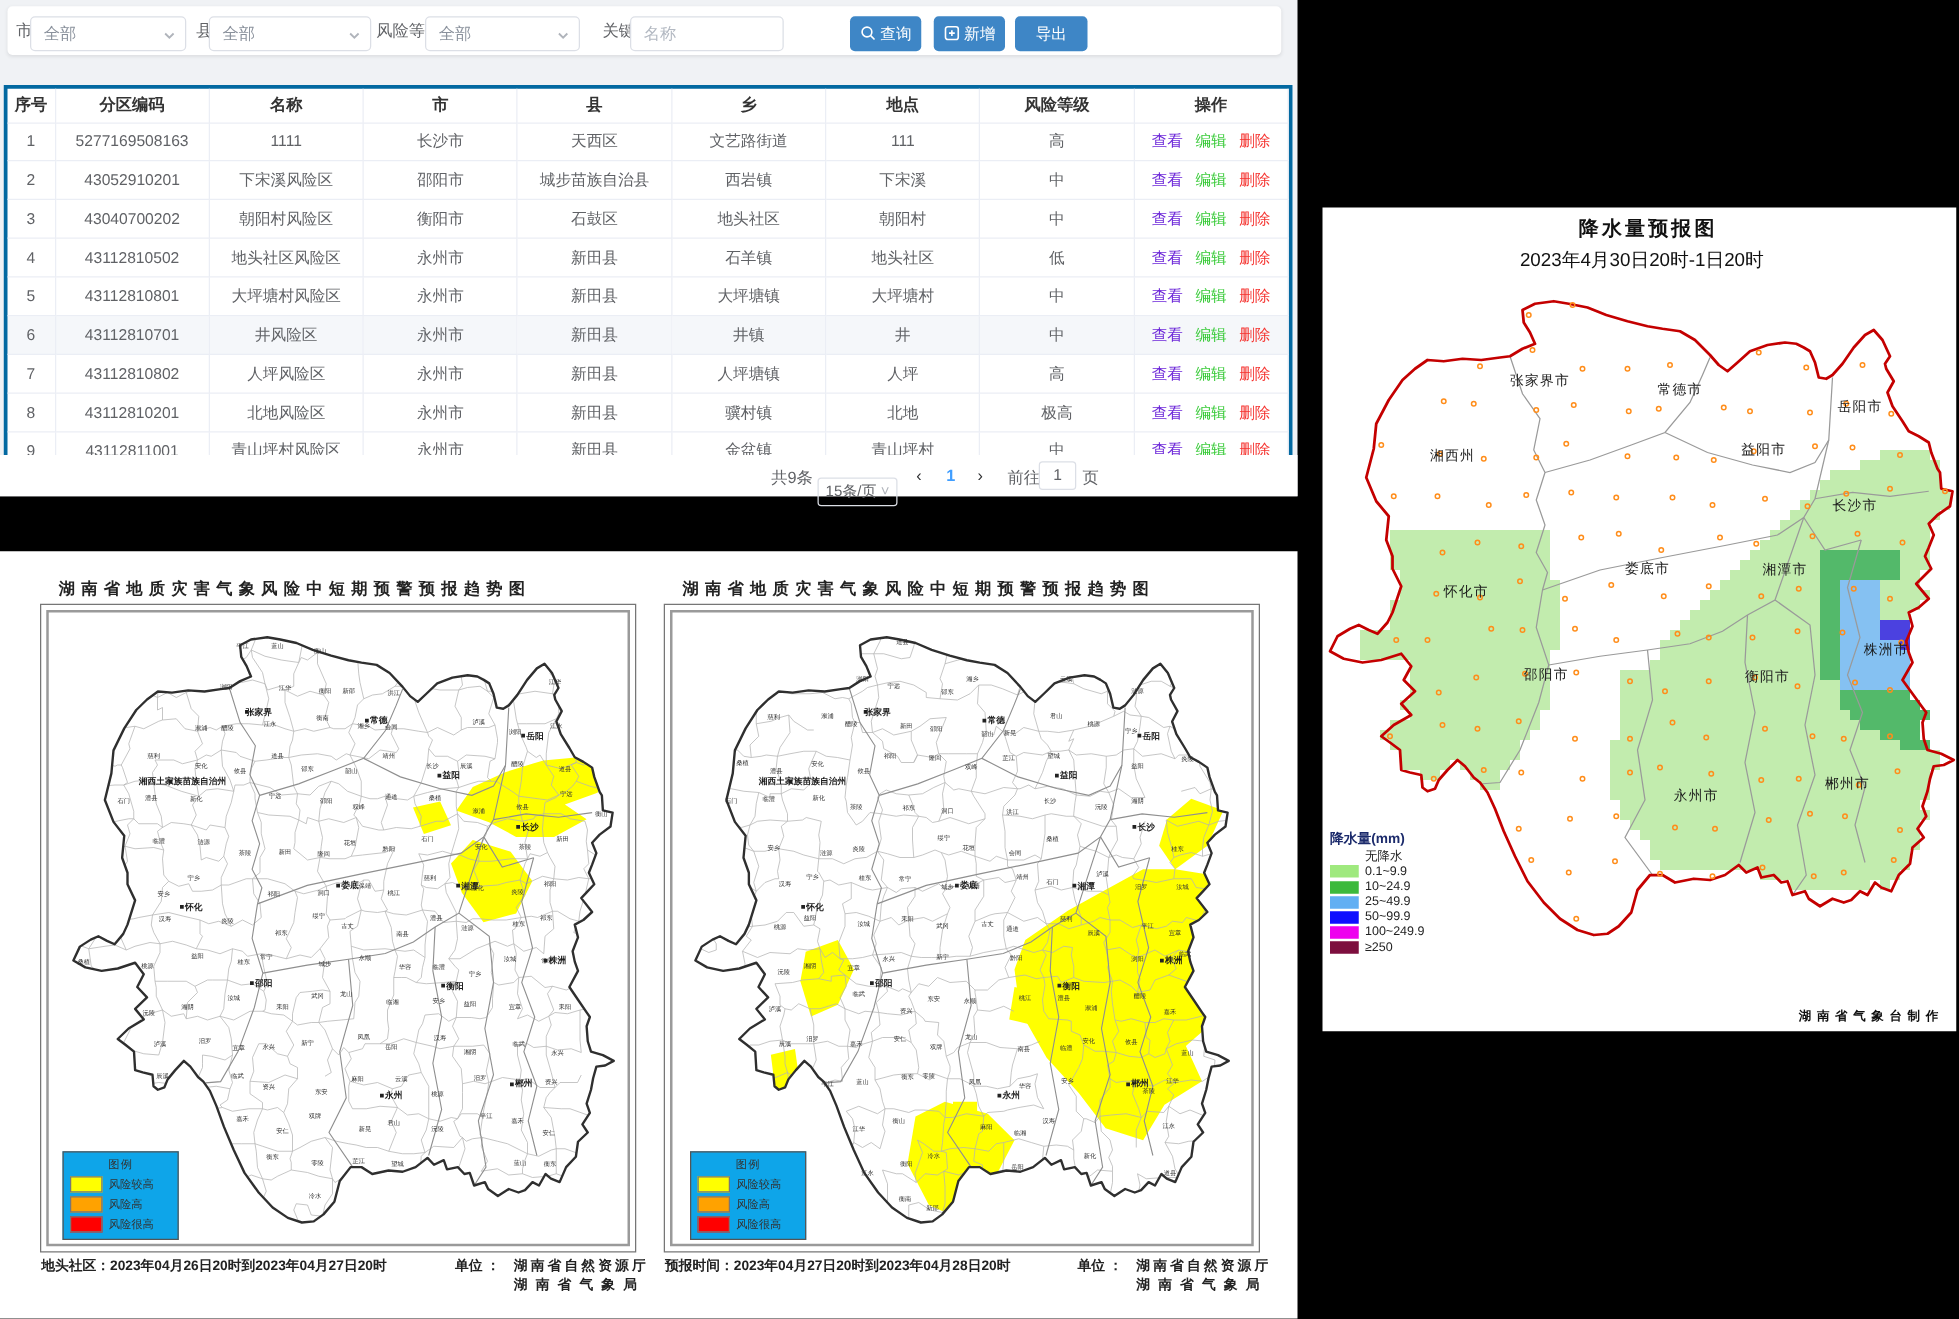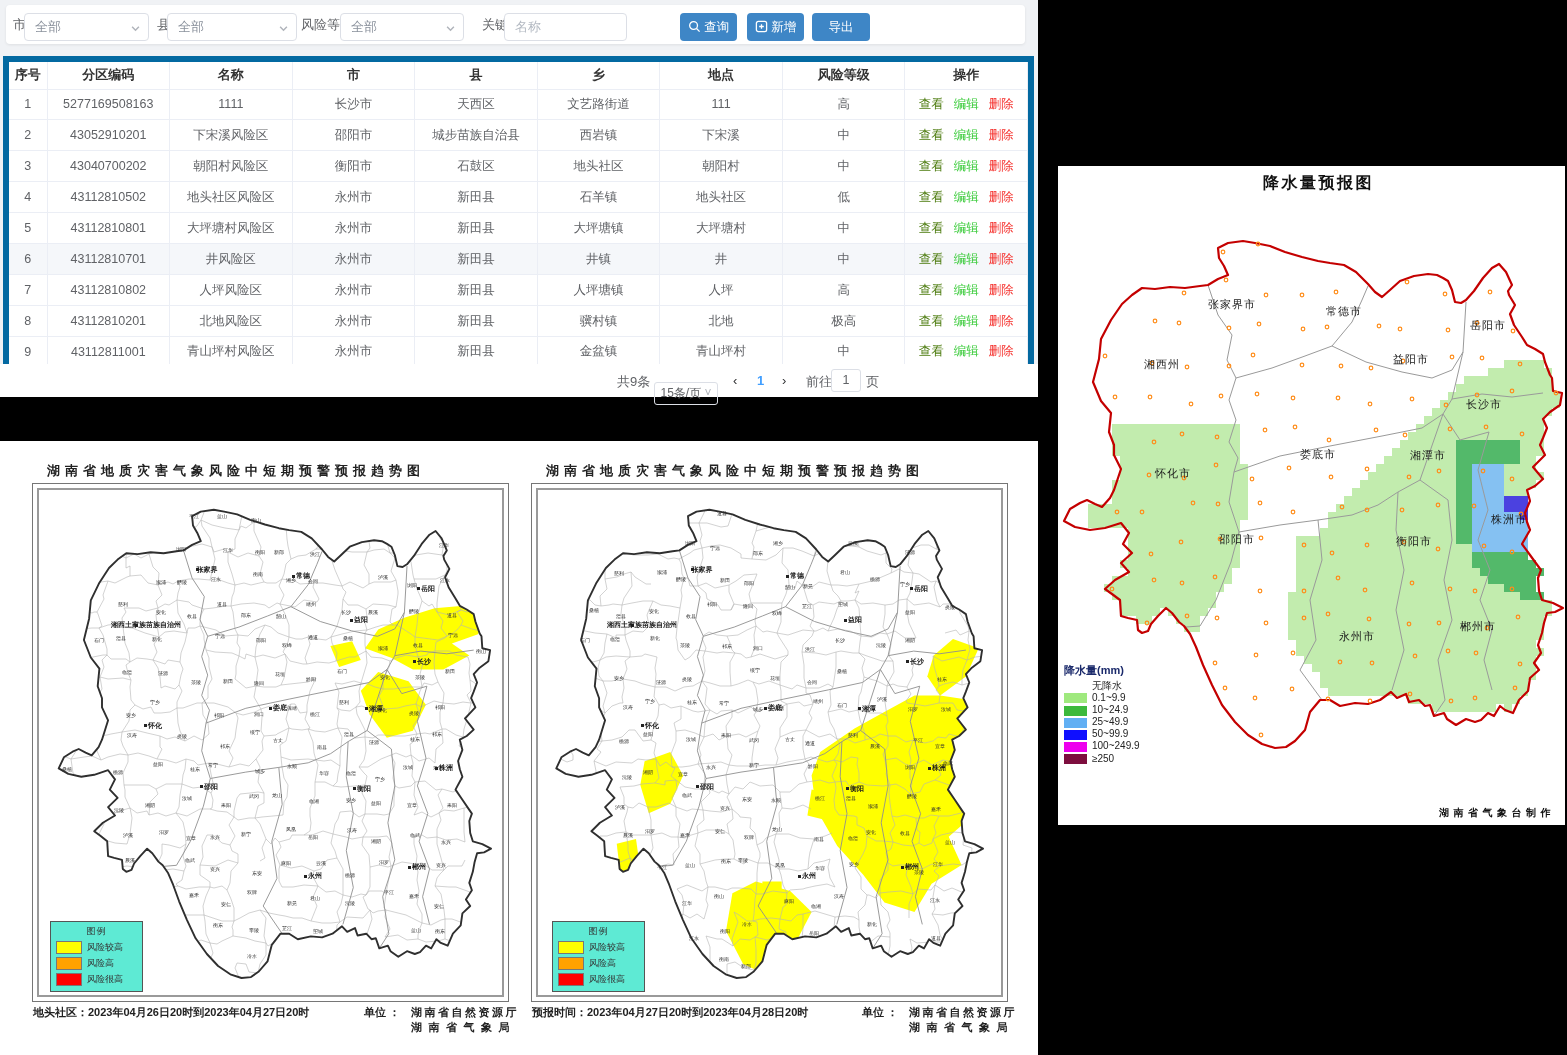--- a/index.html
+++ b/index.html
@@ -1,37 +1,37 @@
 <!DOCTYPE html>
 <html><head><meta charset="utf-8"><style>
 *{margin:0;padding:0;box-sizing:border-box}
 html,body{width:1567px;height:1055px;background:#000;font-family:"Liberation Sans",sans-serif;overflow:hidden;position:relative}
 .panelA{position:absolute;left:0;top:0;width:1038px;height:397px;background:#f0f2f5}
 .card{position:absolute;left:6px;top:5px;width:1019px;height:39px;background:#fff;border-radius:4px;box-shadow:0 1px 3px rgba(0,0,0,.08)}
 .fl{position:absolute;top:0;height:39px;line-height:39px;font-size:13px;color:#606266}
 .sel{position:absolute;top:8px;height:28px;background:#fff;border:1px solid #dcdfe6;border-radius:4px;font-size:13px;color:#8a919c;line-height:26px;padding-left:10px}
 .car{position:absolute;right:8px;top:10px}
 .btn{position:absolute;top:8px;height:28px;background:#3e86c6;border-radius:4px;color:#fff;font-size:12.5px;text-align:center;line-height:28px}
-.tblwrap{position:absolute;left:3px;top:56px;width:1031px;background:#fff;border:6px solid #0369a1}
+.tblwrap{position:absolute;left:3px;top:68px;width:1031px;background:#fff;border:3px solid #0369a1}
 table{border-collapse:collapse;width:100%;table-layout:fixed}
 th,td{border-right:1px solid #ebeef5;border-bottom:1px solid #ebeef5;text-align:center;overflow:hidden;white-space:nowrap}
 th{height:27px;font-size:13px;color:#333;font-weight:bold;background:#fff}
 td{height:30.95px;font-size:12.5px;color:#606266}
 tr.hl td{background:#f5f7fa}
 td.ops span{margin:0 5px}
-.b{color:#4d7c0f}.g{color:#39cb39}.r{color:#f5312d}
+.b{color:#6d28d9}.g{color:#39cb39}.r{color:#f5312d}
 .pager{position:absolute;left:0;top:364px;width:1038px;height:33px;background:#fff;font-size:13px;color:#606266}
 .pgsel{position:absolute;left:654px;top:18px;width:64px;height:23px;border:1px solid #dcdfe6;border-radius:3px;font-size:12px;color:#606266;text-align:center;line-height:21px}
 .pginp{position:absolute;left:831px;top:5px;width:30px;height:23px;border:1px solid #dcdfe6;border-radius:3px;text-align:center;line-height:21px;font-size:12.5px;color:#606266}
 .panelB{position:absolute;left:0;top:441px;width:1038px;height:614px;background:#fff}
 .mtitle{position:absolute;top:21px;width:477px;text-align:left;font-size:13px;font-weight:bold;color:#222;letter-spacing:5px;white-space:nowrap}
 .frame{position:absolute;top:42px;width:477px;height:519px;border:1px solid #767676;padding:4px}
 .frame .inner{width:100%;height:100%;border:2px solid #9a9a9a}
 .mapsvg{position:absolute;left:0;top:0}
-.leg{position:absolute;top:480px;width:93px;height:71px;border:1px solid #555;background:#5eead4;font-size:9px;color:#333}
+.leg{position:absolute;top:480px;width:93px;height:71px;border:1px solid #555;background:#0ea5e9;font-size:9px;color:#333}
 .legt{text-align:center;margin-top:3px;letter-spacing:1px}
 .legr{margin:3px 0 0 5px;height:13px;line-height:13px;white-space:nowrap}
 .sw{display:inline-block;width:26px;height:13px;border:1px solid #777;vertical-align:middle;margin-right:5px}
 .foot{position:absolute;top:564px;font-size:11px;font-weight:bold;color:#222;white-space:nowrap}
 .panelC{position:absolute;left:1058px;top:166px;width:507px;height:659px;background:#fff}
 .cs{display:inline-block;width:23px;height:10px;margin-right:5px;vertical-align:middle}
 </style></head><body>
 
 <div class="panelA">
  <div class="card">
@@ -593,20 +593,21 @@
  <div class="foot" style="left:33px">地头社区：2023年04月26日20时到2023年04月27日20时</div>
  <div class="foot" style="left:364px">单位 ：</div>
  <div class="foot" style="left:411px;letter-spacing:2.5px">湖南省自然资源厅<br><span style="letter-spacing:6.5px">湖南省气象局</span></div>
  <div class="foot" style="left:532px">预报时间：2023年04月27日20时到2023年04月28日20时</div>
  <div class="foot" style="left:862px">单位 ：</div>
  <div class="foot" style="left:909px;letter-spacing:2.5px">湖南省自然资源厅<br><span style="letter-spacing:6.5px">湖南省气象局</span></div>
 </div>
 
 <div class="panelC">
  <div style="position:absolute;top:7px;width:507px;text-align:center;font-size:16px;font-weight:bold;color:#111;letter-spacing:2.5px;padding-left:14px">降水量预报图</div>
+ <div style="position:absolute;top:33px;width:507px;text-align:center;font-size:15px;color:#111;padding-left:4px">2023年4月30日20时-1日20时</div>
  <svg class="mapsvg" width="507" height="659" viewBox="1058 166 507 659">
       <g fill="#c2ecae" shape-rendering="crispEdges">
         <rect x="1376" y="600" width="8" height="8"></rect>
         <rect x="1472" y="688" width="8" height="8"></rect>
         <rect x="1296" y="536" width="8" height="8"></rect>
         <rect x="1232" y="504" width="8" height="8"></rect>
         <rect x="1384" y="608" width="8" height="8"></rect>
         <rect x="1168" y="472" width="8" height="8"></rect>
         <rect x="1320" y="576" width="8" height="8"></rect>
         <rect x="1480" y="400" width="8" height="8"></rect>

